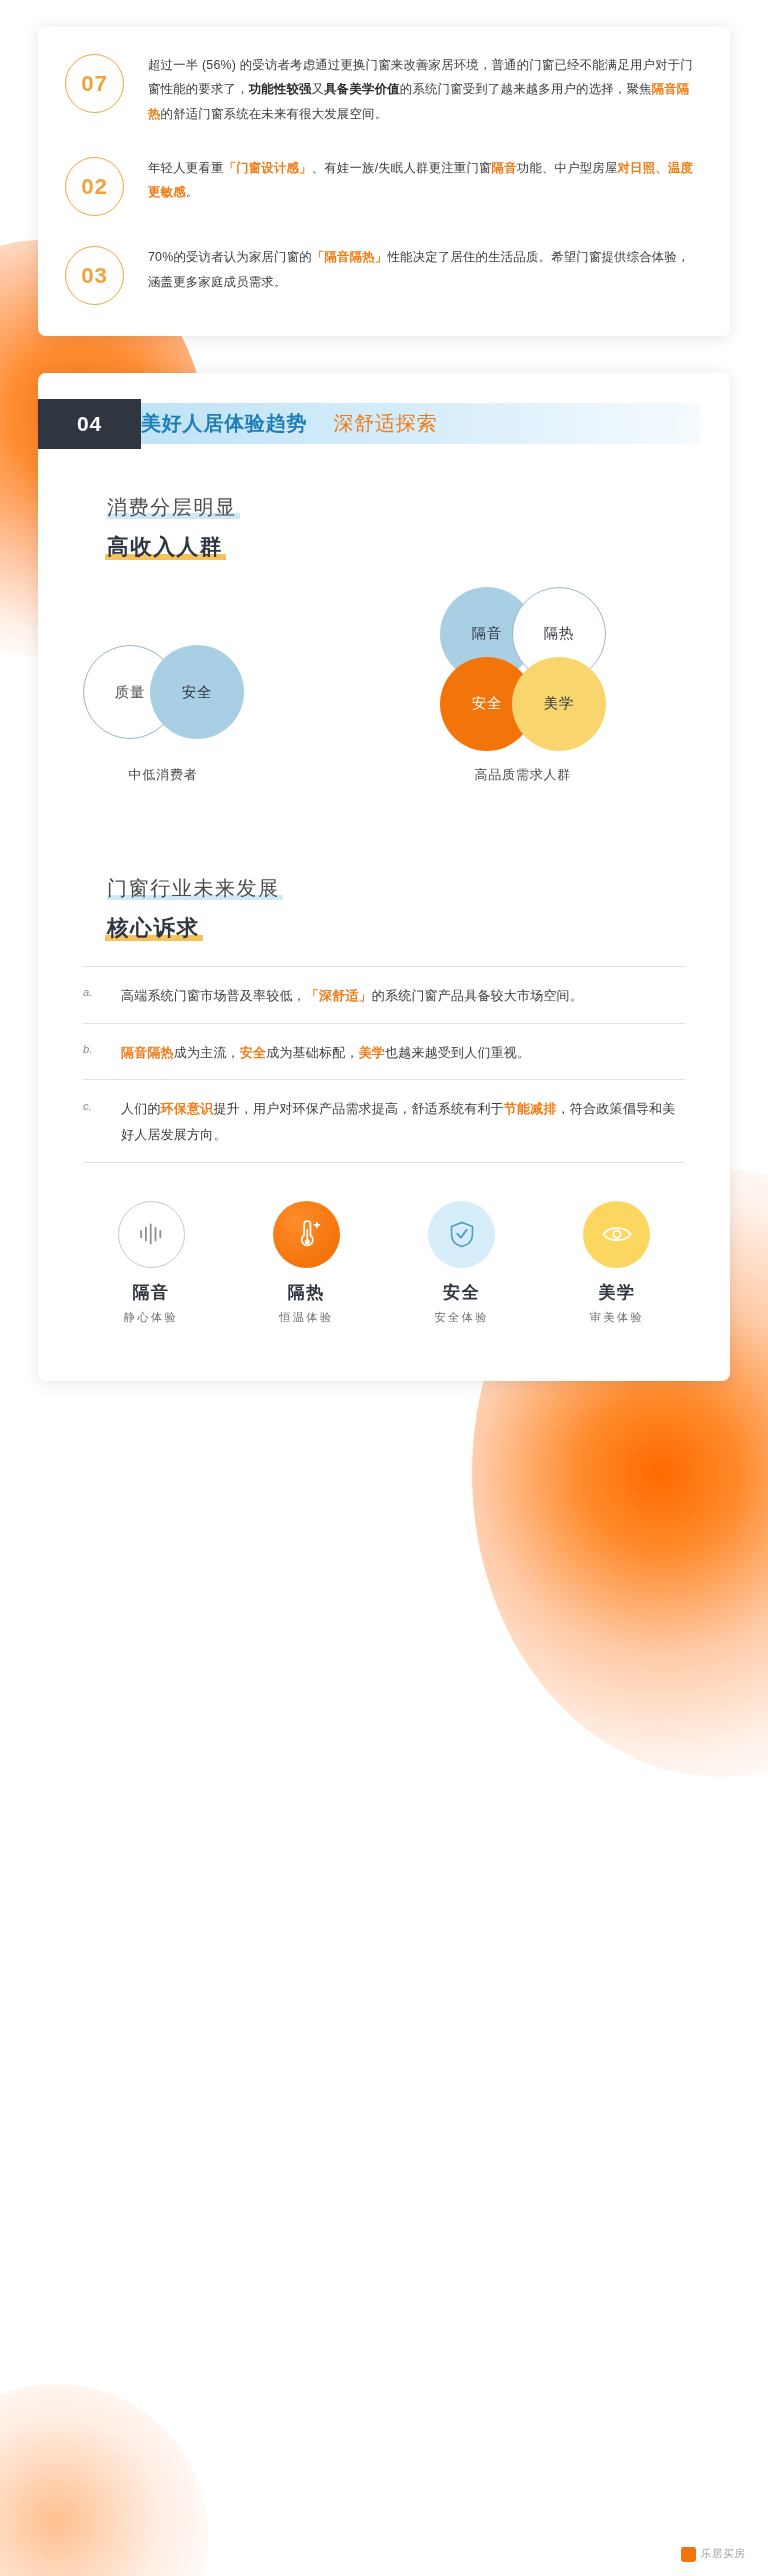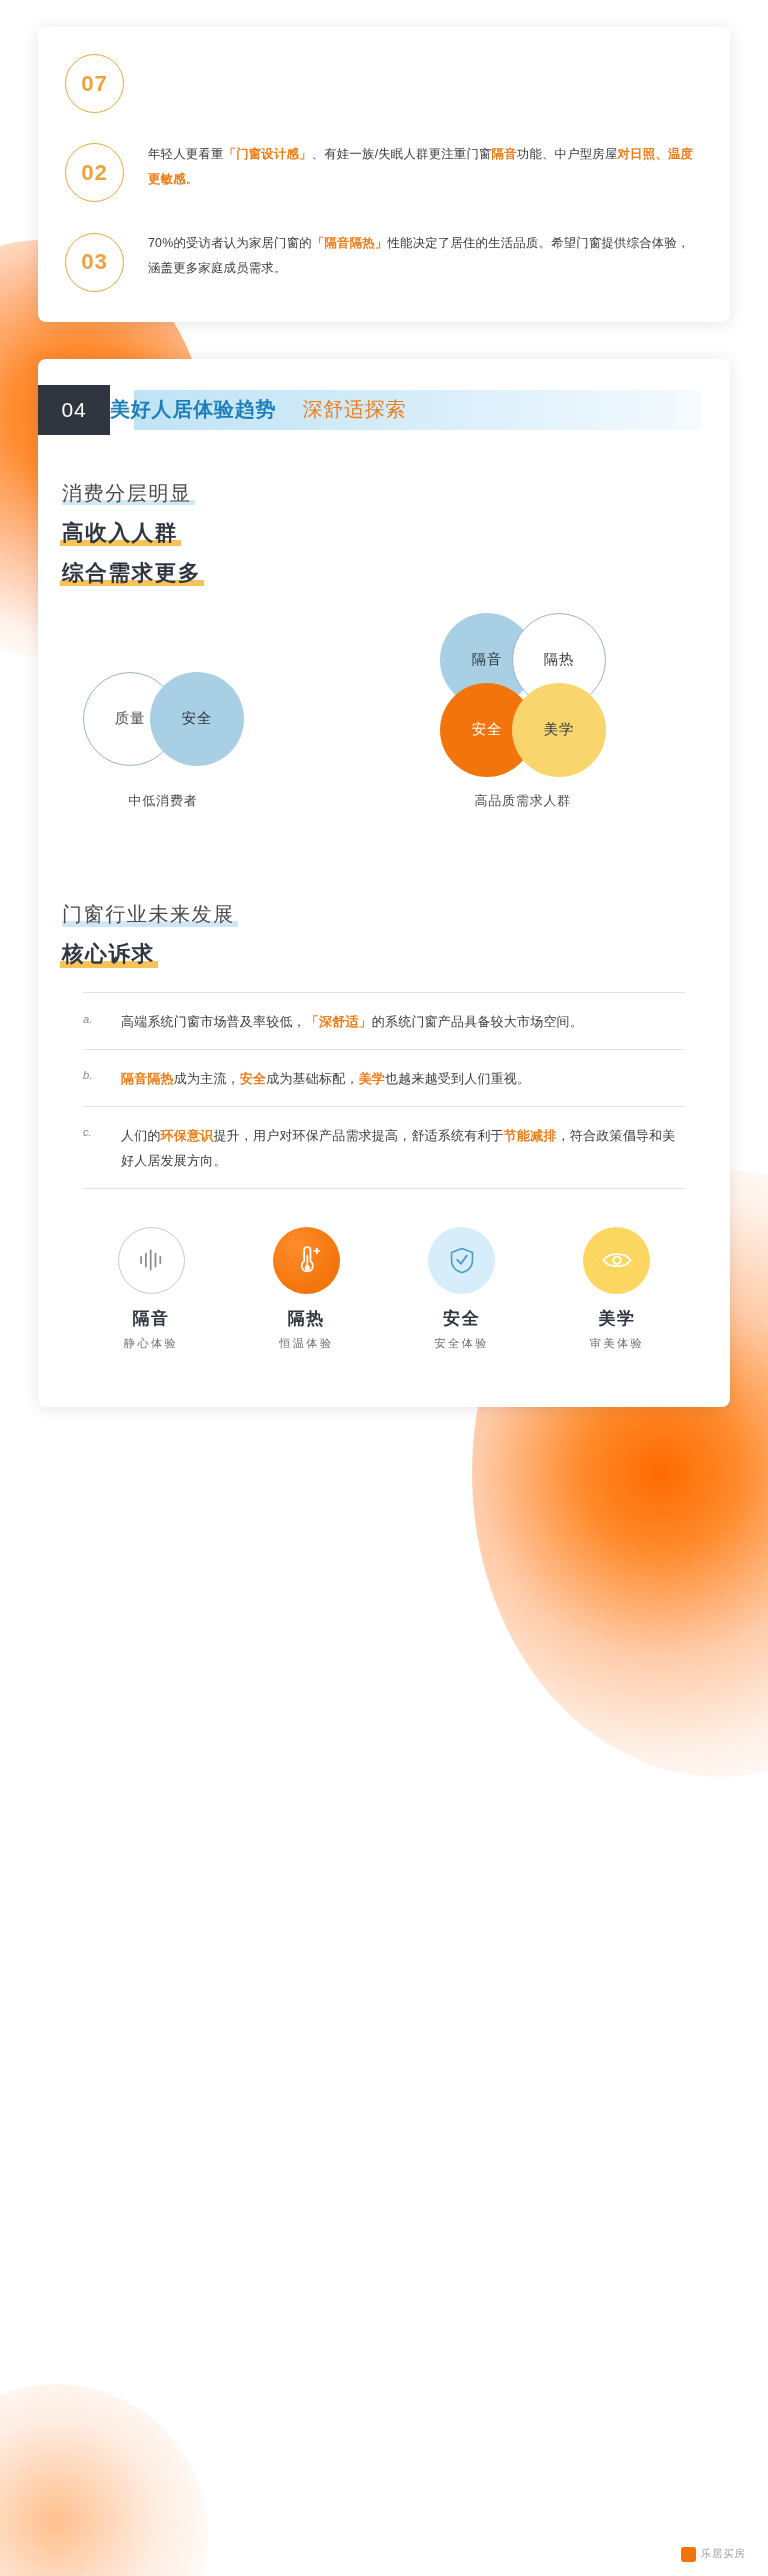--- a/index.html
+++ b/index.html
@@ -112,43 +112,43 @@
     left: 96px;
     right: 29px;
     top: 4.8px;
     bottom: 4.8px;
     background: linear-gradient(90deg, #bfe3f5 0%, #d9eefb 55%, rgba(217,238,251,0.25) 100%);
     border-radius: 1.6px;
   }
   .sec-num {
     position: relative;
     z-index: 2;
-    width: 72px;
+    width: 103px;
     background: #2f3640;
     color: #ffffff;
     font-size: 21px;
-    font-weight: normal;
+    font-weight: bold;
     display: flex;
     align-items: center;
     justify-content: center;
     letter-spacing: 0.8px;
   }
   .sec-titles {
     position: relative;
     z-index: 2;
     display: flex;
     align-items: center;
     gap: 26px;
   }
   .sec-t1 { font-size: 20px; color: #1e7fb8; font-weight: bold; letter-spacing: 0.8px; }
   .sec-t2 { font-size: 20px; color: #f07c17; font-weight: normal; letter-spacing: 0.8px; }
 
   
   .blk {
-    padding: 0 24px;
+    padding: 0 69px;
   }
   .h-plain {
     font-size: 20px;
     color: #4a4a4a;
     letter-spacing: 1.6px;
     display: inline-block;
     position: relative;
     margin-top: 45px;
   }
   .h-plain::after {
@@ -289,20 +289,21 @@
 <div class="page">
 
   <div class="blob blob-left"></div>
   <div class="blob blob-right"></div>
   <div class="blob blob-bottom"></div>
 
   <div class="card" id="card-list">
     <div id="num-rows">
         <div class="num-row">
           <div class="num-circle">07</div>
+          <div class="num-text"><span>超过一半 (56%) 的受访者考虑通过更换门窗来改善家居环境，普通的门窗已经不能满足用户对于门窗性能的要求了，</span><span class="hl-bold">功能性较强</span><span>又</span><span class="hl-bold">具备美学价值</span><span>的系统门窗受到了越来越多用户的选择，聚焦</span><span class="hl-orange">隔音隔热</span><span>的舒适门窗系统在未来有很大发展空间。</span></div>
         </div>
         <div class="num-row">
           <div class="num-circle">02</div>
           <div class="num-text"><span>年轻人更看重</span><span class="hl-orange">「门窗设计感」</span><span>、有娃一族/失眠人群更注重门窗</span><span class="hl-orange">隔音</span><span>功能、中户型房屋</span><span class="hl-orange">对日照、温度更敏感</span><span>。</span></div>
         </div>
         <div class="num-row">
           <div class="num-circle">03</div>
           <div class="num-text"><span>70%的受访者认为家居门窗的</span><span class="hl-orange">「隔音隔热」</span><span>性能决定了居住的生活品质。希望门窗提供综合体验，涵盖更多家庭成员需求。</span></div>
         </div>
       </div>
@@ -315,21 +316,20 @@
       <div class="sec-num">04</div>
       <div class="sec-titles">
         <span class="sec-t1">美好人居体验趋势</span>
         <span class="sec-t2">深舒适探索</span>
       </div>
     </div>
 
     <div class="blk">
       <div class="h-wrap"><span class="h-plain">消费分层明显</span></div>
       <div class="h-wrap"><span class="h-strong">高收入人群</span></div>
-      <div class="h-wrap"><span class="h-strong">综合需求更多</span></div>
     </div>
 
     <div class="venn-area">
 
       <div class="venn-g" style="left:45px; top:46px; width:240px; height:152px;">
         <div class="v-circle v-outline" style="left:0px; top:17.6px; width:94px; height:94px;">质量</div>
         <div class="v-circle v-blue" style="left:67px; top:17.6px; width:94px; height:94px;">安全</div>
         <div class="venn-cap" style="left:-40px; top:138px; width:240px;">中低消费者</div>
       </div>
 

